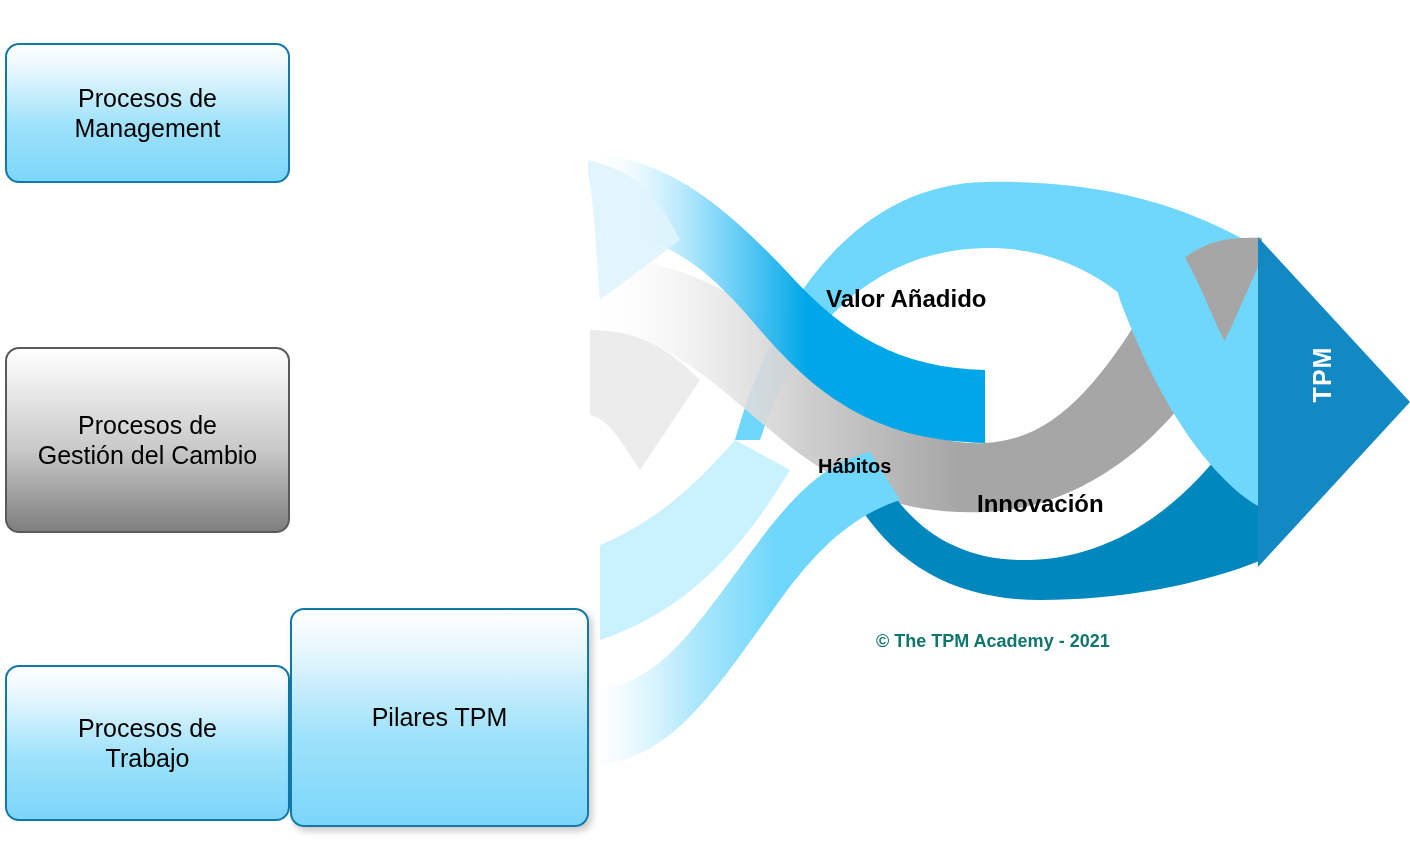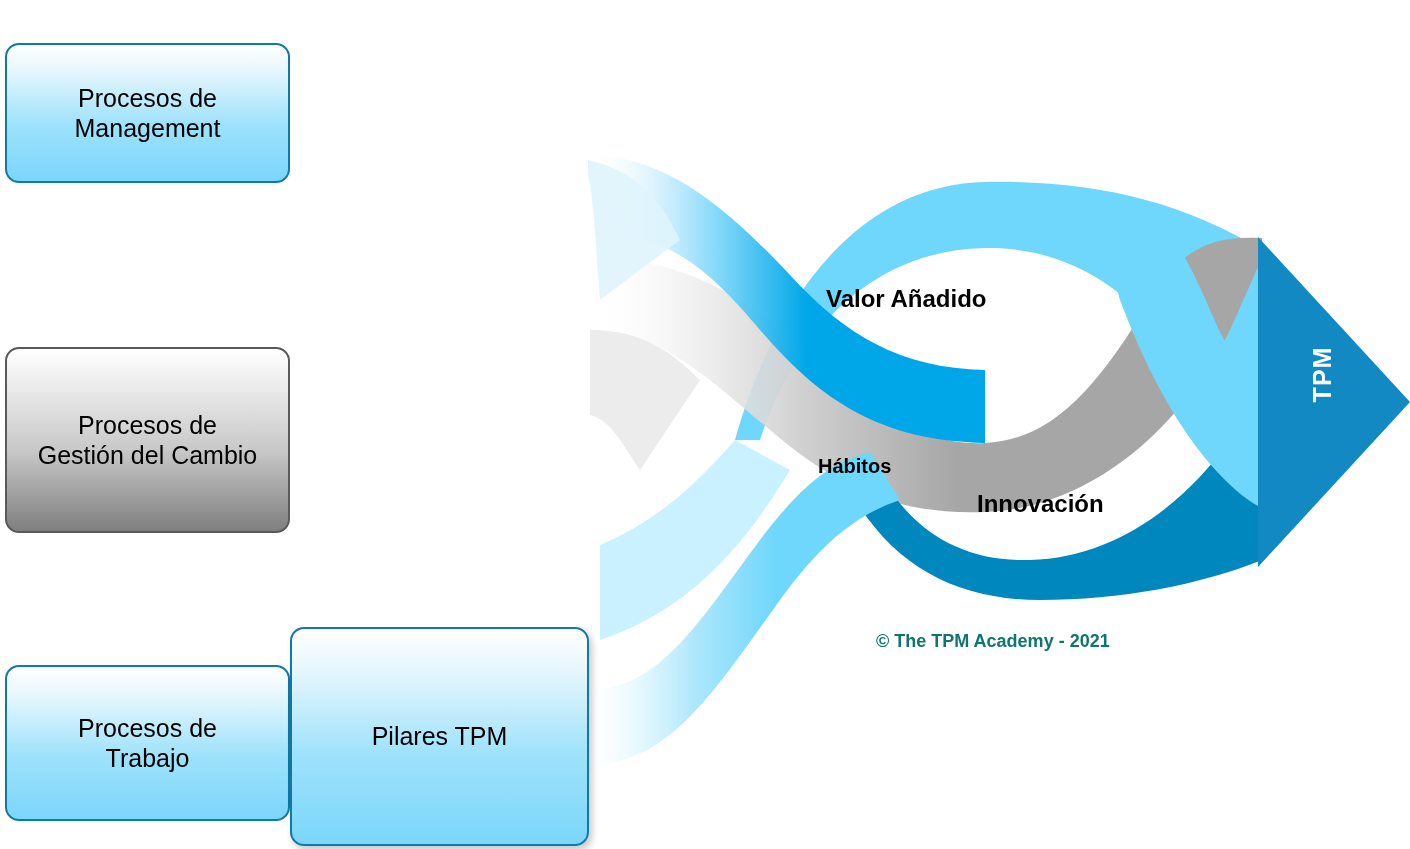--- a/index.html
+++ b/index.html
@@ -59,21 +59,21 @@
   }
 
   
   #box-management      { left: 5px;   top: 43px;  width: 285px; height: 140px; }
   #box-gestion         { left: 290px; top: 3px;   width: 297px; height: 216px; }
   
   #box-cambio-proc     { left: 5px;   top: 347px; width: 285px; height: 186px; }
   #box-cambio-cultura  { left: 290px; top: 324px; width: 297px; height: 216px; }
   
   #box-trabajo         { left: 5px;   top: 665px; width: 285px; height: 156px; }
-  #box-pilares         { left: 290px; top: 627px; width: 299px; height: 219px; }
+  #box-pilares         { left: 290px; top: 608px; width: 299px; height: 219px; }
 
   
   .ribbon-label {
     position: absolute;
     font-weight: bold;
     color: #000000;
     white-space: nowrap;
     z-index: 6;
   }
   #label-valor      { left: 826px; top: 285px; font-size: 24px; text-align: right; }

